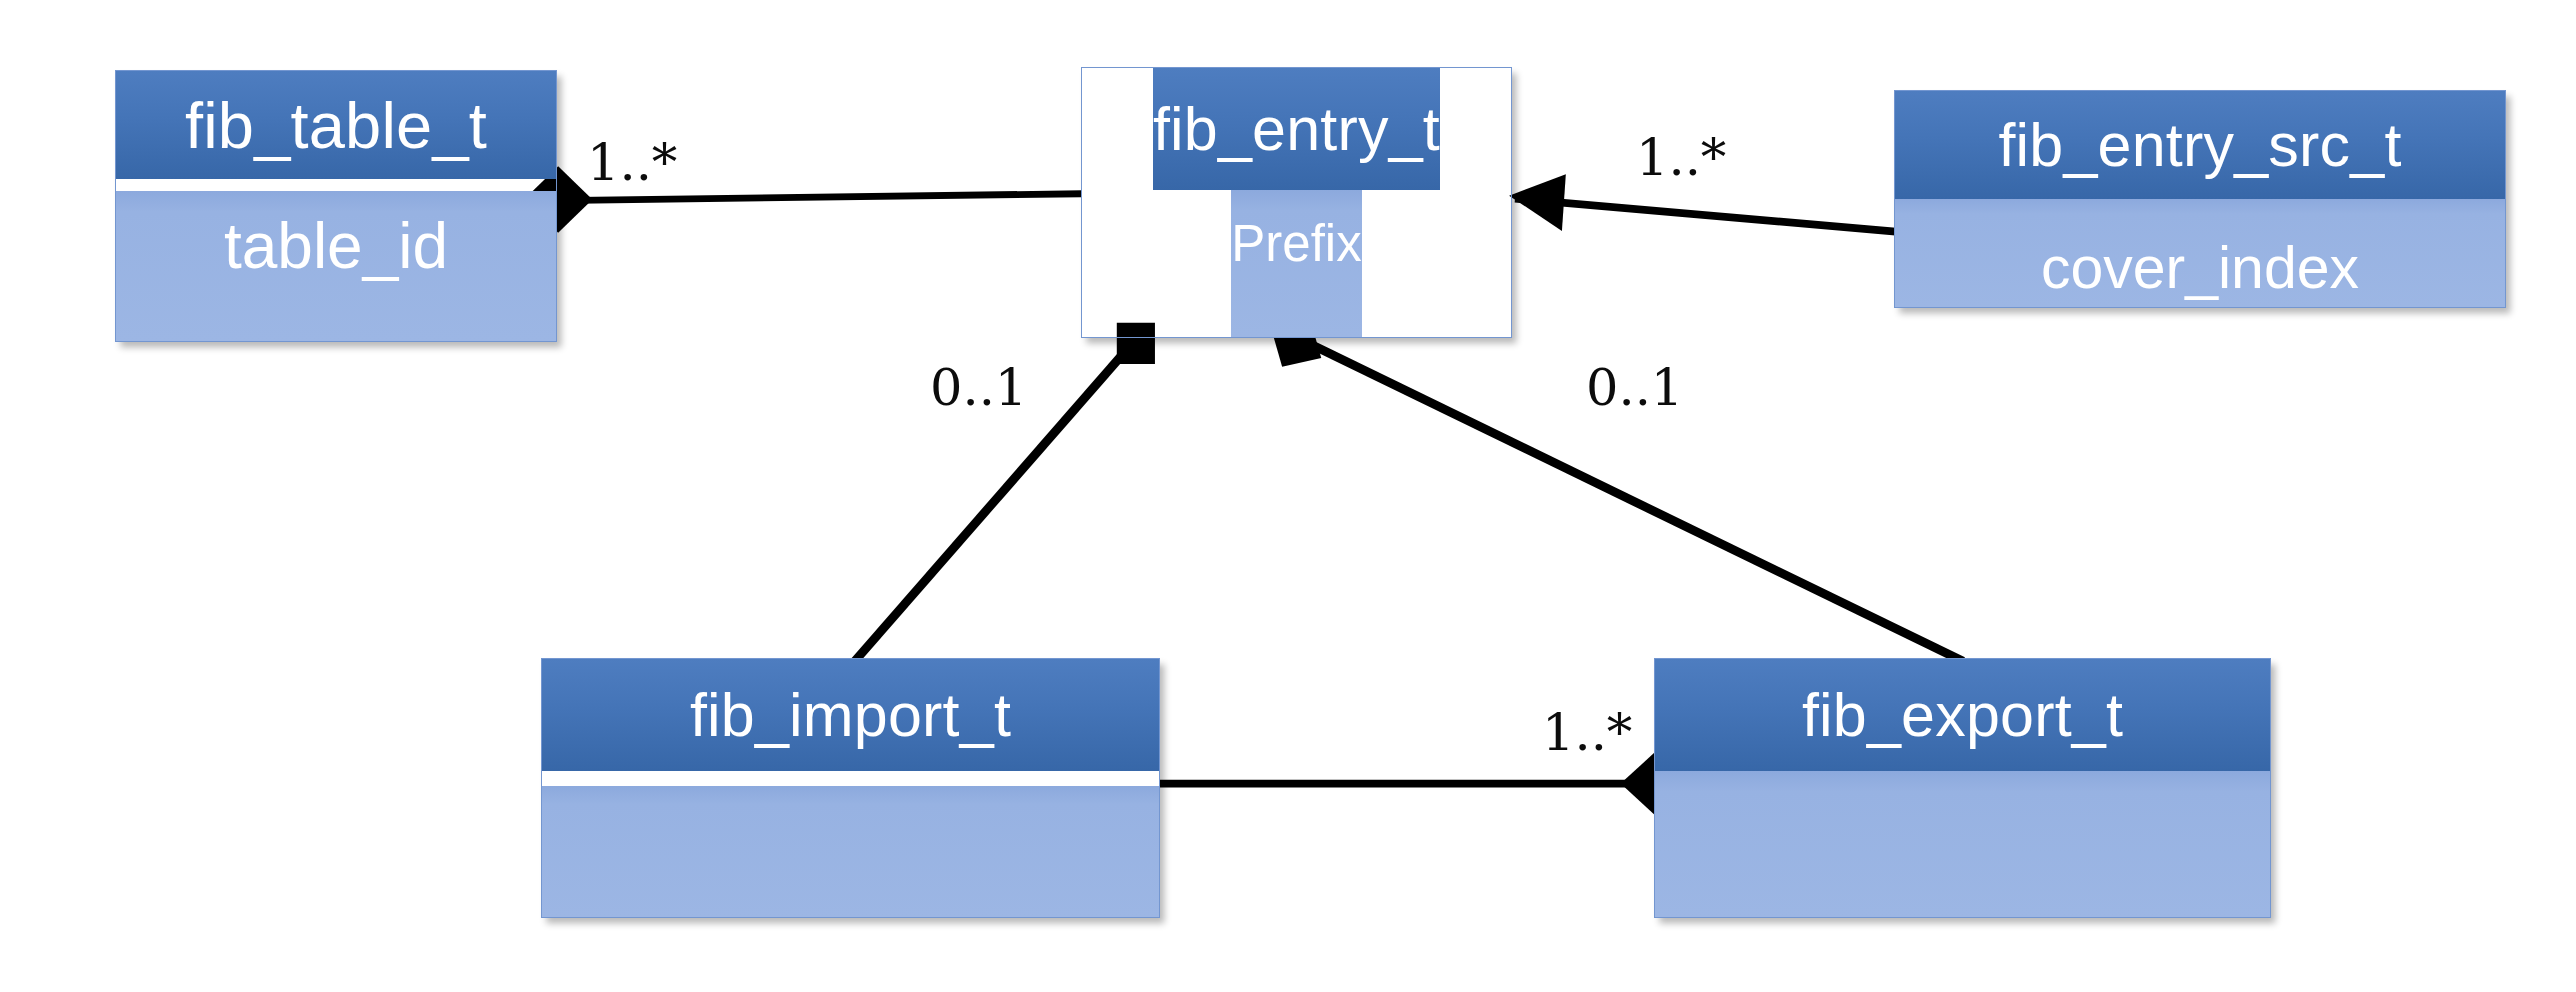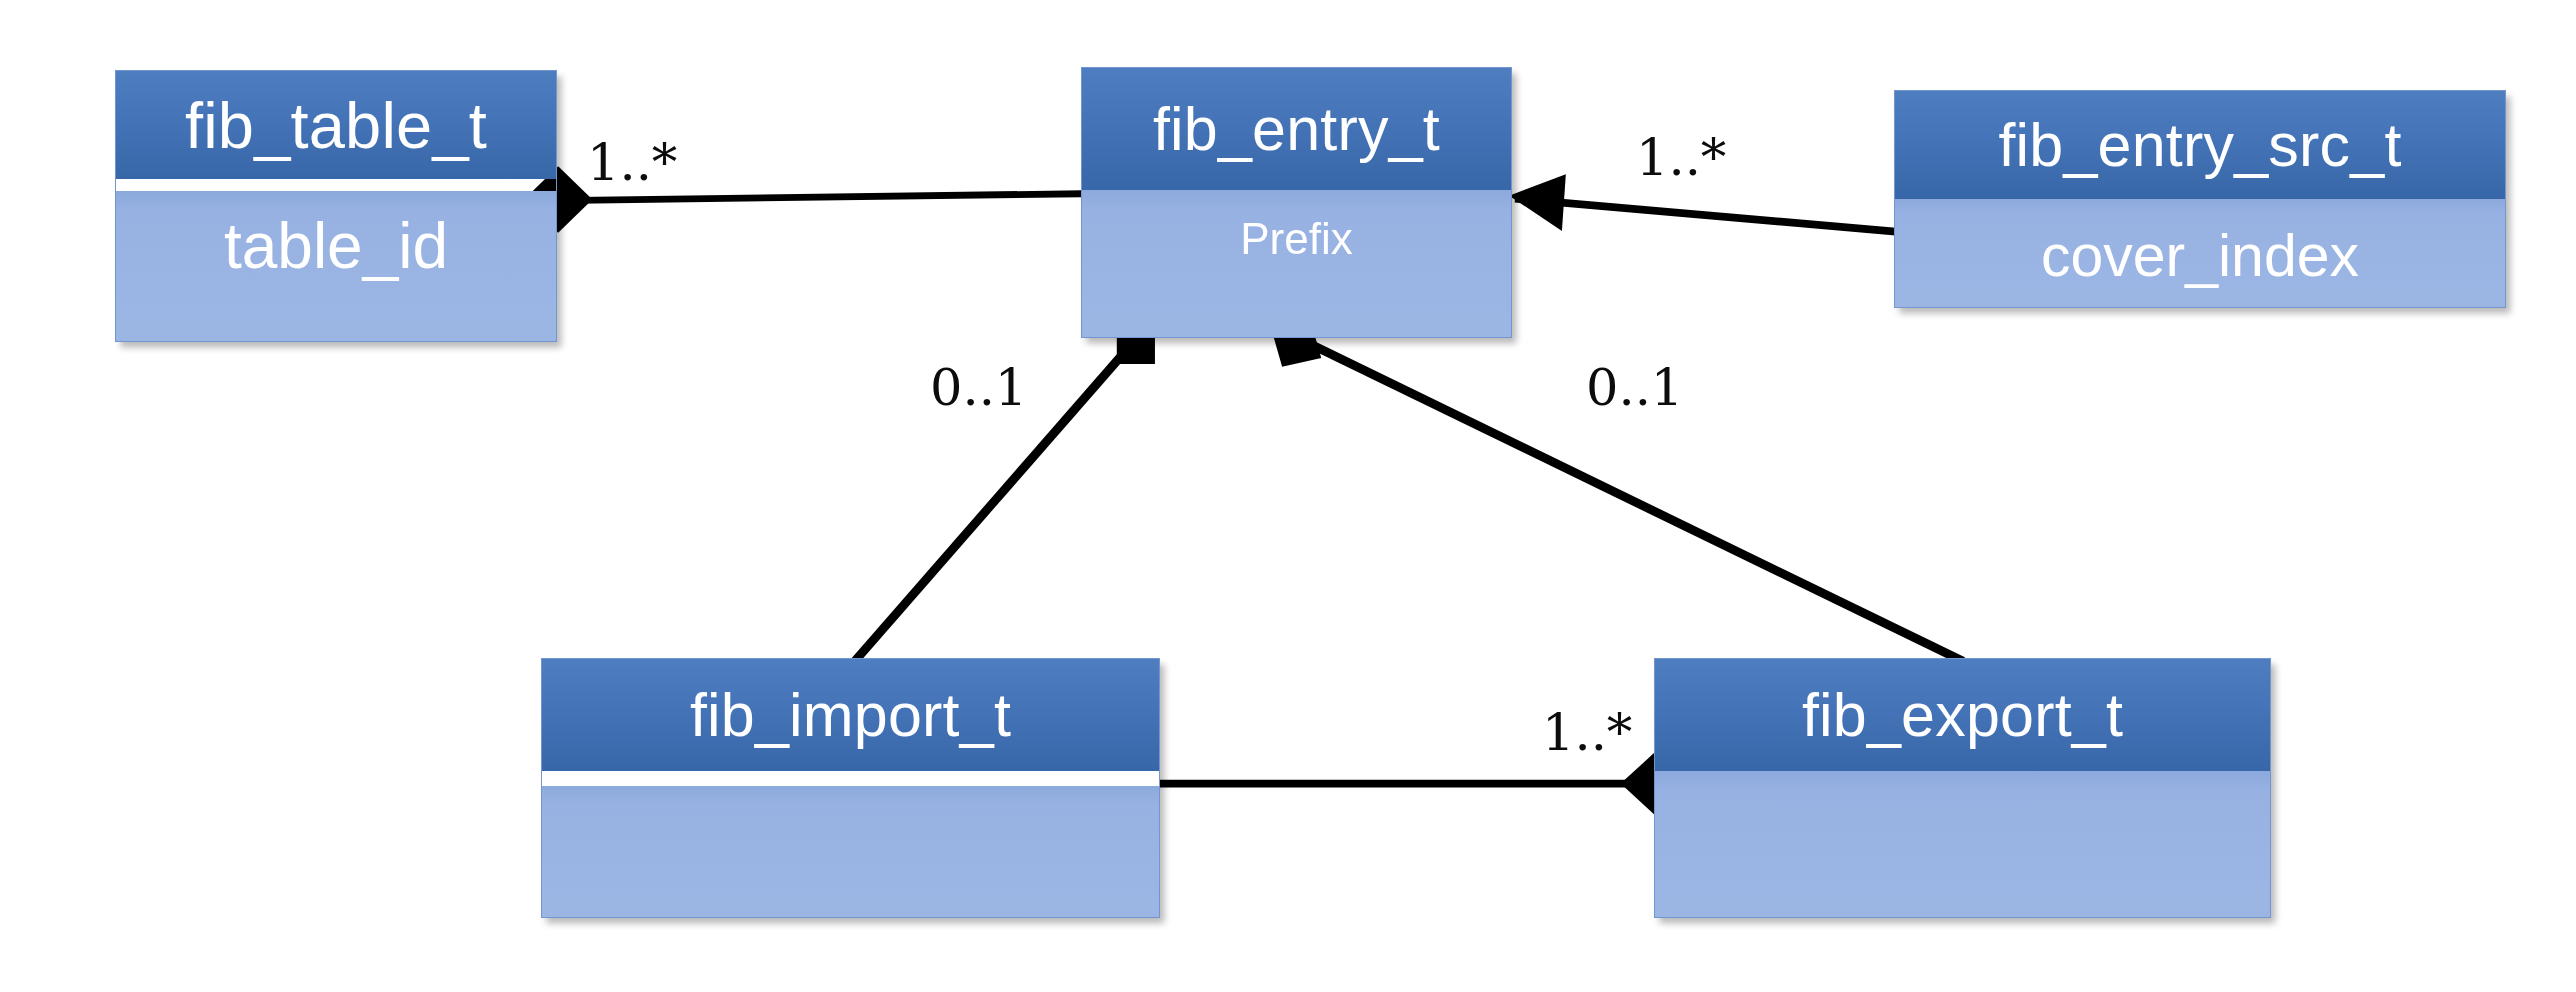--- a/index.html
+++ b/index.html
@@ -129,28 +129,28 @@
       <line x1="1185" y1="801" x2="1692" y2="801" stroke="#000000" stroke-width="8"></line>
       <polygon points="1692,768 1728,801 1692,834 1656,801" fill="#000000"></polygon>
     </g>
   </svg>
 
   <div class="uml-class" style="left:115px; top:70px; width:442px; height:272px;gap:12px;">
     <div class="uml-header" style="height:108px; font-size:65px;">fib_table_t</div>
     <div class="uml-body" style="font-size:64px; padding-top:17.6px;">table_id</div>
   </div>
 
-  <div class="uml-class" style="left:1081px; top:67px; width:431px; height:271px;">
+  <div class="uml-class" style="left:1081px; top:67px; width:431px; height:271px;align-items:center;">
     <div class="uml-header" style="height:122px; font-size:61px;">fib_entry_t</div>
-    <div class="uml-body" style="font-size:44px; padding-top:23.5px;">Prefix</div>
+    <div class="uml-body" style="font-size:51px; padding-top:23.5px;">Prefix</div>
   </div>
 
   <div class="uml-class" style="left:1894px; top:90px; width:612px; height:218px;">
     <div class="uml-header" style="height:108px; font-size:61px;">fib_entry_src_t</div>
-    <div class="uml-body" style="font-size:59px; padding-top:23px;">cover_index</div>
+    <div class="uml-body" style="font-size:59px; padding-top:35px;">cover_index</div>
   </div>
 
   <div class="uml-class" style="left:541px; top:658px; width:619px; height:260px;gap:15px;">
     <div class="uml-header" style="height:112px; font-size:61px;">fib_import_t</div>
     <div class="uml-body empty" style="font-size:57px; padding-top:17.6px;"></div>
   </div>
 
   <div class="uml-class" style="left:1654px; top:658px; width:617px; height:260px;">
     <div class="uml-header" style="height:112px; font-size:61px;">fib_export_t</div>
     <div class="uml-body empty" style="font-size:57px; padding-top:17.6px;"></div>

